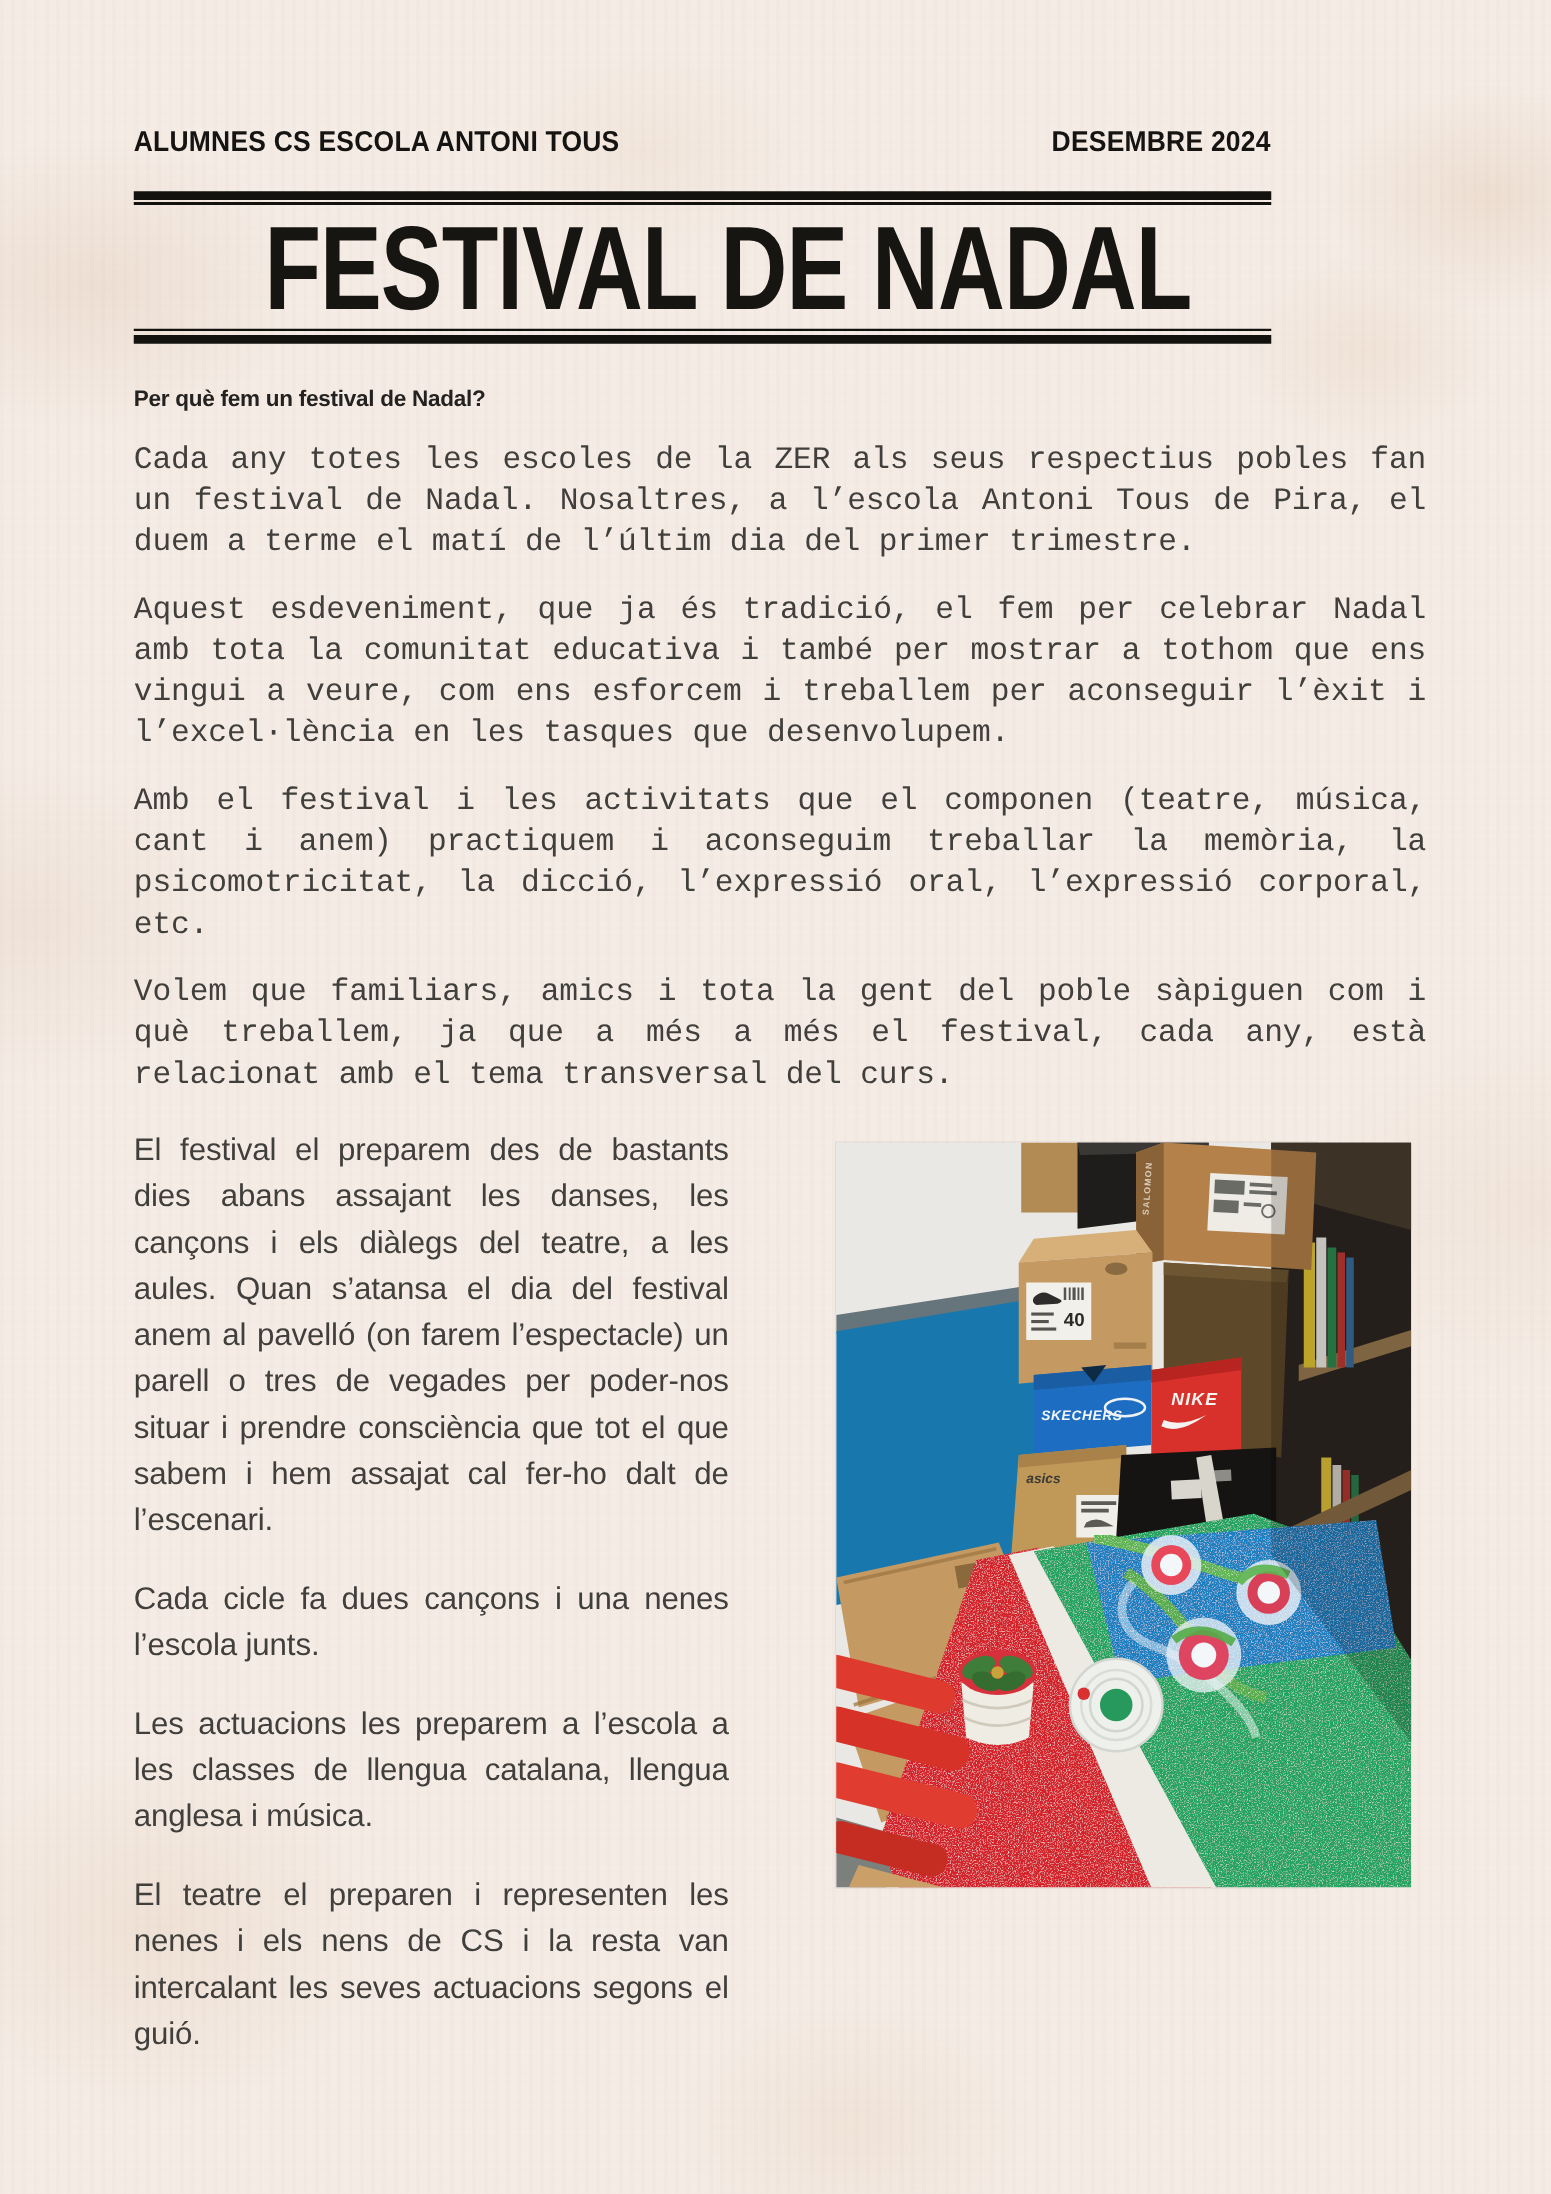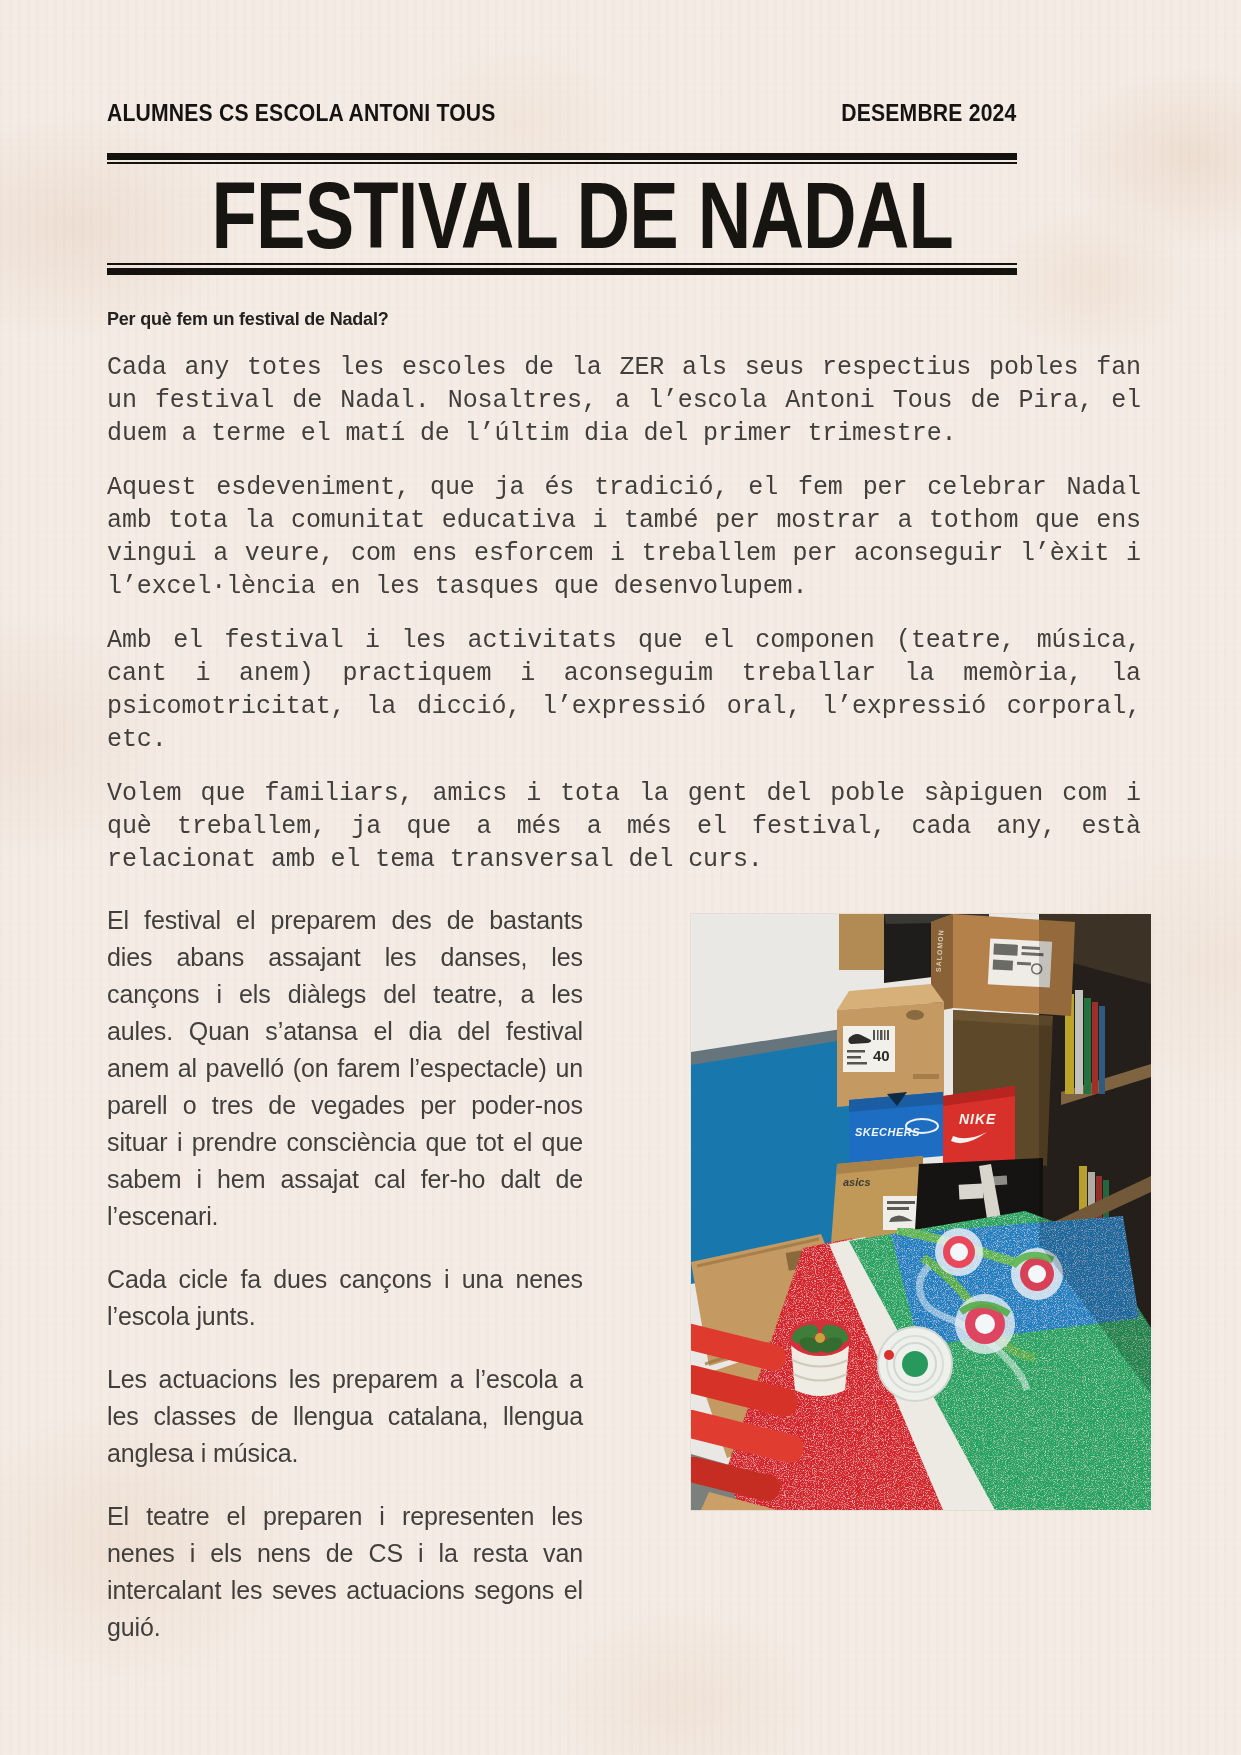--- a/index.html
+++ b/index.html
@@ -48,31 +48,31 @@
   h2.sec{
     margin:34px 100px 0 107px;
     font-size:18px;font-weight:bold;color:#232220;letter-spacing:-.2px;
   }
   p.full{
     margin:21px 100px 0 107px;
     font-size:25px;line-height:33px;letter-spacing:-.1px;
     text-align:justify;color:#413f3c;font-family:Liberation Mono, monospace;
   }
   .columns{
-    display:flex;gap:108px;
+    display:flex;gap:76px;
     margin:26px 100px 0 107px;
   }
   .col-text{width:476px;flex:0 0 auto;}
   .col-text p{
     margin:0 0 26px 0;
     font-size:25px;line-height:37px;letter-spacing:-.1px;
     text-align:justify;color:#413f3c;
   }
   figure.photo{
-    margin:12px 0 0 0;width:384px;height:596px;flex:0 0 auto;
+    margin:12px 0 0 10px;width:384px;height:596px;flex:0 0 auto;
     box-shadow:0 0 0 1px rgba(80,60,40,.08);
     background:#e7e6e3;
   }
   figure.photo svg{display:block;width:460px;height:596px;}
 </style>
 </head>
 <body>
 
 <div class="page">
 

